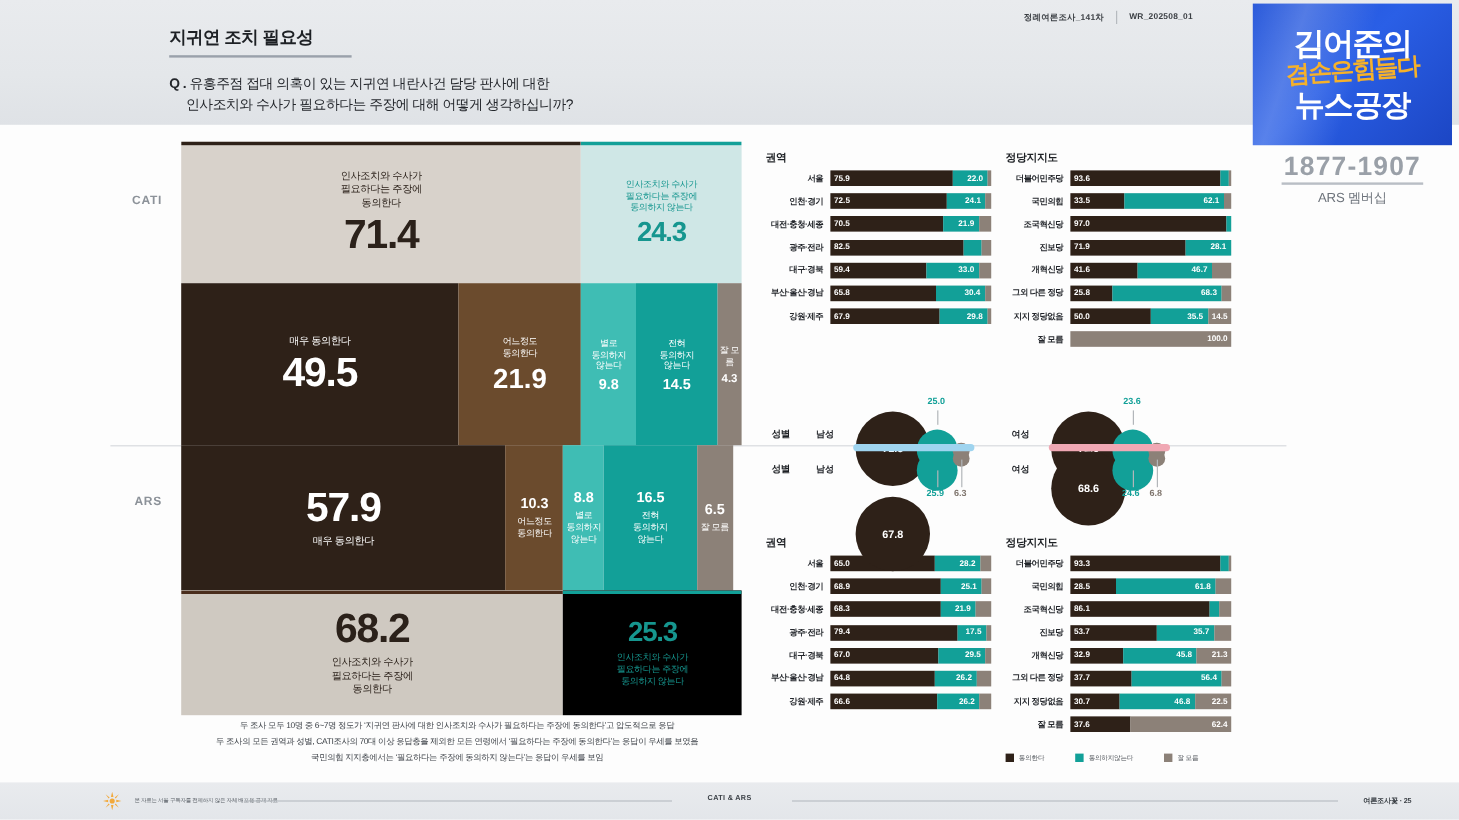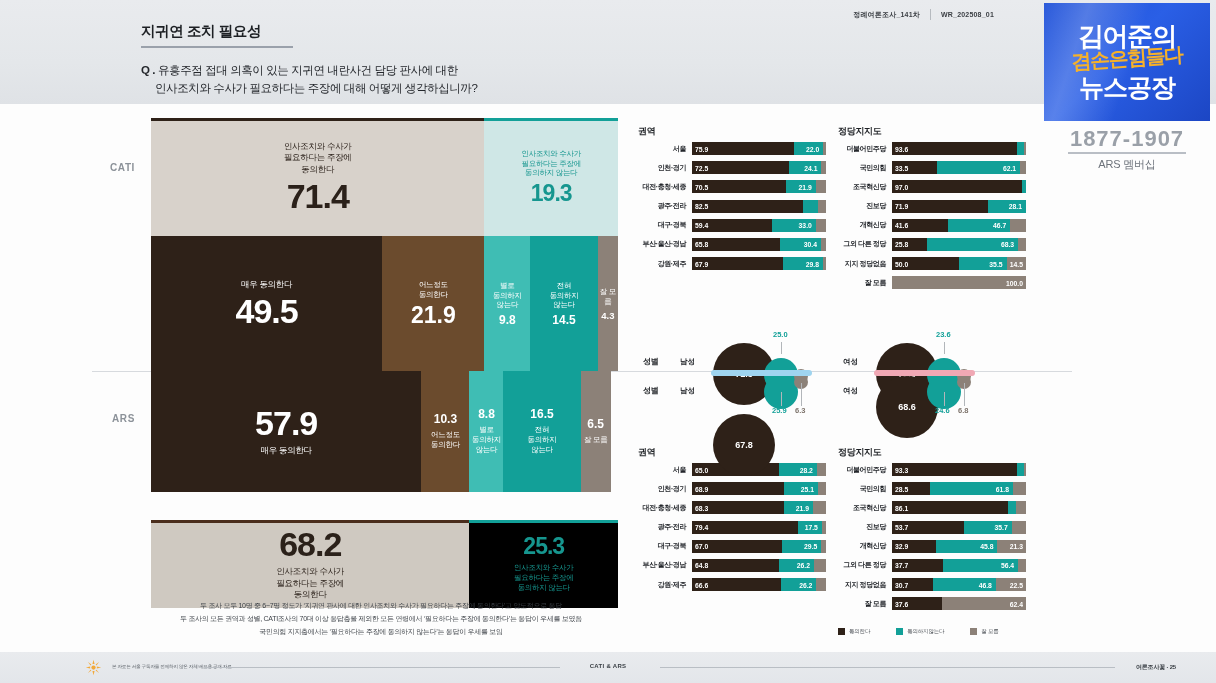--- a/index.html
+++ b/index.html
@@ -52,21 +52,21 @@
   .midnum{font-size:23px;font-weight:700;line-height:1;}
   .smnum{font-size:12px;font-weight:700;line-height:1;}
   .xsnum{font-size:9.5px;font-weight:700;line-height:1;}
   .cap{font-size:8.5px;line-height:1.35;text-align:center;letter-spacing:-.3px;}
   .cap-sm{font-size:7.5px;line-height:1.3;text-align:center;letter-spacing:-.3px;}
   .rule-top{position:absolute;left:0;top:0;height:2.5px;}
   
   #cati-sum{top:0;height:118px;}
   #cati-sum .a{background:#d8d2cb;color:#2b211a;}
   #cati-sum .d{background:#cfe7e6;color:#16968f;}
-  #ars-sum{top:374px;height:88px;margin-top:28px;}
+  #ars-sum{top:374px;height:104px;}
   #ars-sum .a{background:#cfc9c1;color:#2b211a;}
   #ars-sum .d{background:#000000;color:#16968f;}
   
   #cati-det{top:118px;height:135px;}
   #ars-det{top:253px;height:121px;}
   .c-strong{background:#2e2118;}
   .c-some{background:#6b4b2d;}
   .c-notmuch{background:#3fbdb4;}
   .c-never{background:#12a098;}
   .c-dk{background:#8c8178;}
@@ -156,21 +156,21 @@
           </div>
         </div>
         <div class="seg d hatch" style="width:133.56199999999995px">
           <div class="rule-top" style="width:100%;background:#12a098"></div>
           <div class="inner">
             <div class="cap-sm" style="margin-bottom:4px;color:#16968f">
               <div>인사조치와 수사가</div>
               <div>필요하다는 주장에</div>
               <div>동의하지 않는다</div>
             </div>
-            <div class="bignum" style="font-size:23px">19.3</div>
+            <div class="bignum" style="font-size:23px">24.3</div>
           </div>
         </div>
       </div>
     <div class="band" id="cati-det">
         <div class="seg light c-strong" style="width:231.165px">
           <div class="inner">
             <div class="cap" style="margin-bottom:4px">
               <div>매우 동의한다</div>
             </div>
             <div class="bignum">49.5</div>

